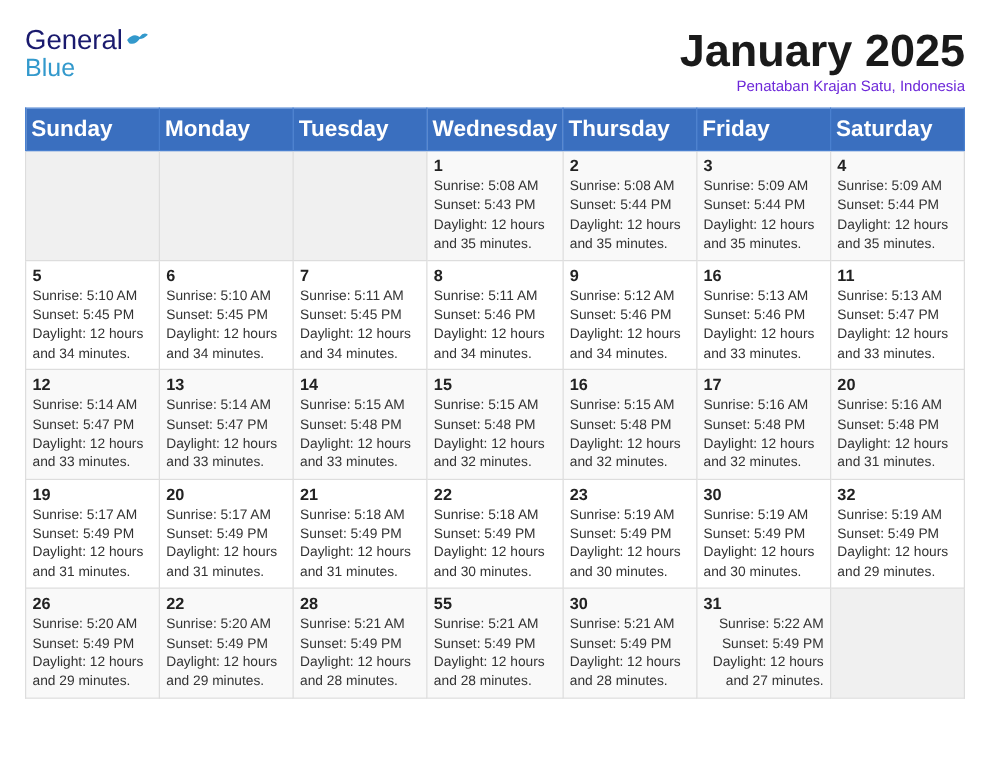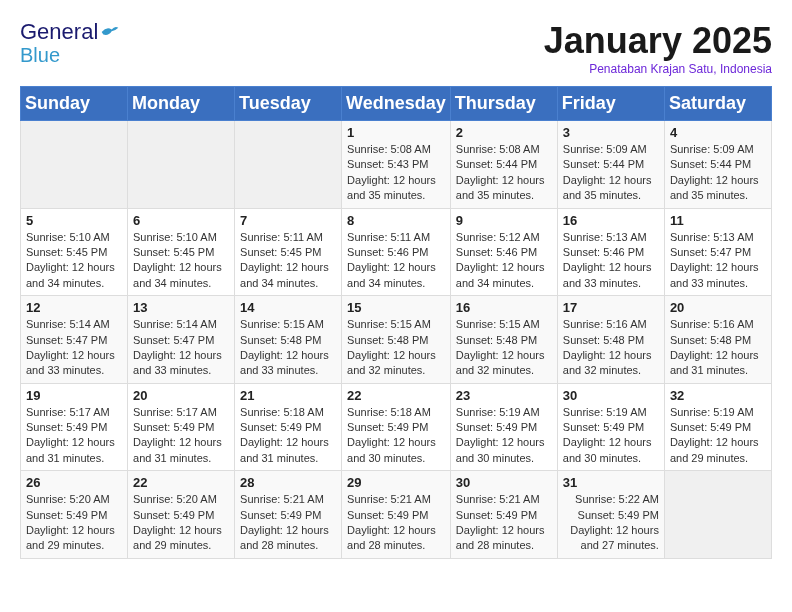--- a/index.html
+++ b/index.html
@@ -324,21 +324,21 @@
 and 29 minutes.</div>
         </td>
         <td>
           <span class="day-num">28</span>
           <div class="day-info" style="white-space: pre-line;">Sunrise: 5:21 AM
 Sunset: 5:49 PM
 Daylight: 12 hours
 and 28 minutes.</div>
         </td>
         <td>
-          <span class="day-num">29</span>
+          <span class="day-num">55</span>
           <div class="day-info" style="white-space: pre-line;">Sunrise: 5:21 AM
 Sunset: 5:49 PM
 Daylight: 12 hours
 and 28 minutes.</div>
         </td>
         <td>
           <span class="day-num">30</span>
           <div class="day-info" style="white-space: pre-line;">Sunrise: 5:21 AM
 Sunset: 5:49 PM
 Daylight: 12 hours

